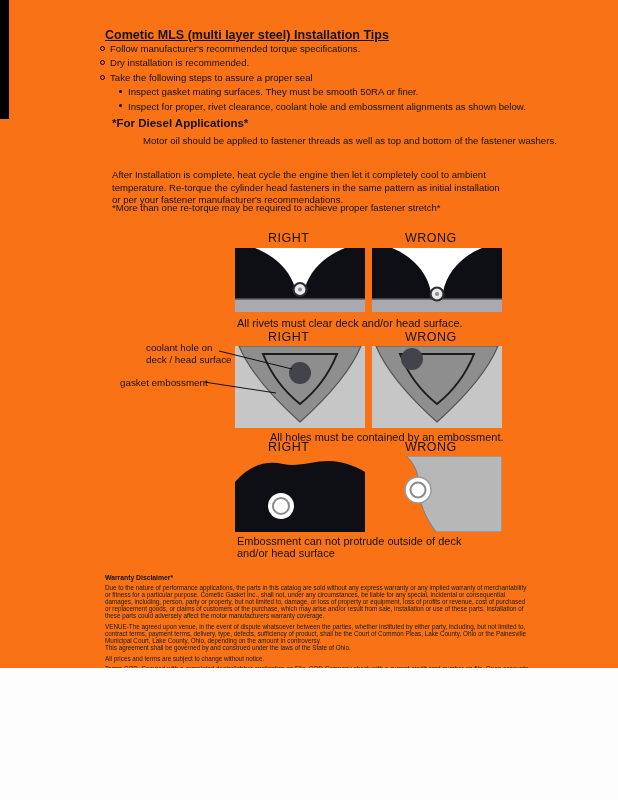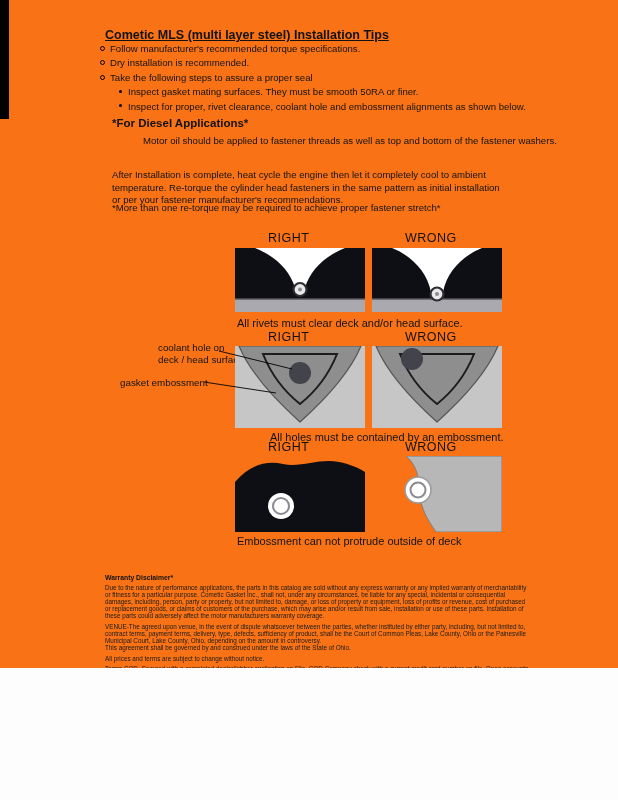--- a/index.html
+++ b/index.html
@@ -109,21 +109,21 @@
       <circle cx="65" cy="46" r="2" fill="#8a8a90"></circle>
     </svg>
   </div>
   <div class="abs caption" style="left:237px; top:317px;">
     <div class="line">All rivets must clear deck and/or head surface.</div>
   </div>
 
   <div class="abs hdr" style="left:268px; top:330px;">RIGHT</div>
   <div class="abs hdr" style="left:405px; top:330px;">WRONG</div>
 
-  <div class="abs label" style="left:158px; top:342px;">
+  <div class="abs label" style="left:146px; top:342px;">
     <div class="line">coolant hole on</div>
     <div class="line">deck / head surface</div>
   </div>
   <div class="abs label" style="left:120px; top:377px;">
     <div class="line">gasket embossment</div>
   </div>
 
   <div class="abs img" style="left:235px; top:346px; width:130px; height:82px;">
     <svg viewBox="0 0 130 82" width="130" height="82">
       <rect width="130" height="82" fill="#c6c6c6"></rect>
@@ -156,20 +156,21 @@
   </div>
   <div class="abs img" style="left:372px; top:456px; width:130px; height:76px;">
     <svg viewBox="0 0 130 76" width="130" height="76">
       <path d="M34,0 C52,16 44,34 50,50 C54,62 60,70 64,76 L130,76 L130,0 Z" fill="#b7b7b7" stroke="#7d7d7d" stroke-width="1"></path>
       <circle cx="46" cy="34" r="13" fill="#ffffff" stroke="#9a9a9a" stroke-width="1.5"></circle>
       <circle cx="46" cy="34" r="7.5" fill="none" stroke="#8a8a90" stroke-width="2"></circle>
     </svg>
   </div>
   <div class="abs caption" style="left:237px; top:535px;">
     <div class="line">Embossment can not protrude outside of deck</div>
+    <div class="line">and/or head surface</div>
   </div>
 
   <svg class="abs" style="left:0; top:0; pointer-events:none;" width="618" height="800">
     <line x1="219" y1="351" x2="292" y2="369" stroke="#000" stroke-width="0.9"></line>
     <line x1="204" y1="382" x2="276" y2="393" stroke="#000" stroke-width="0.9"></line>
   </svg>
 
   <div class="abs disc-heading">Warranty Disclaimer*</div>
   <div class="abs disc">
     <p>Due to the nature of performance applications, the parts in this catalog are sold without any express warranty or any implied warranty of merchantability or fitness for a particular purpose.  Cometic Gasket Inc., shall not, under any circumstances, be liable for any special, incidental or consequential damages, including, person, party or property, but not limited to, damage, or loss of property or equipment, loss of profits or revenue, cost of purchased or replacement goods, or claims of customers of the purchase, which may arise and/or result from sale, installation or use of these parts.  Installation of these parts could adversely affect the motor manufacturers warranty coverage.</p>

